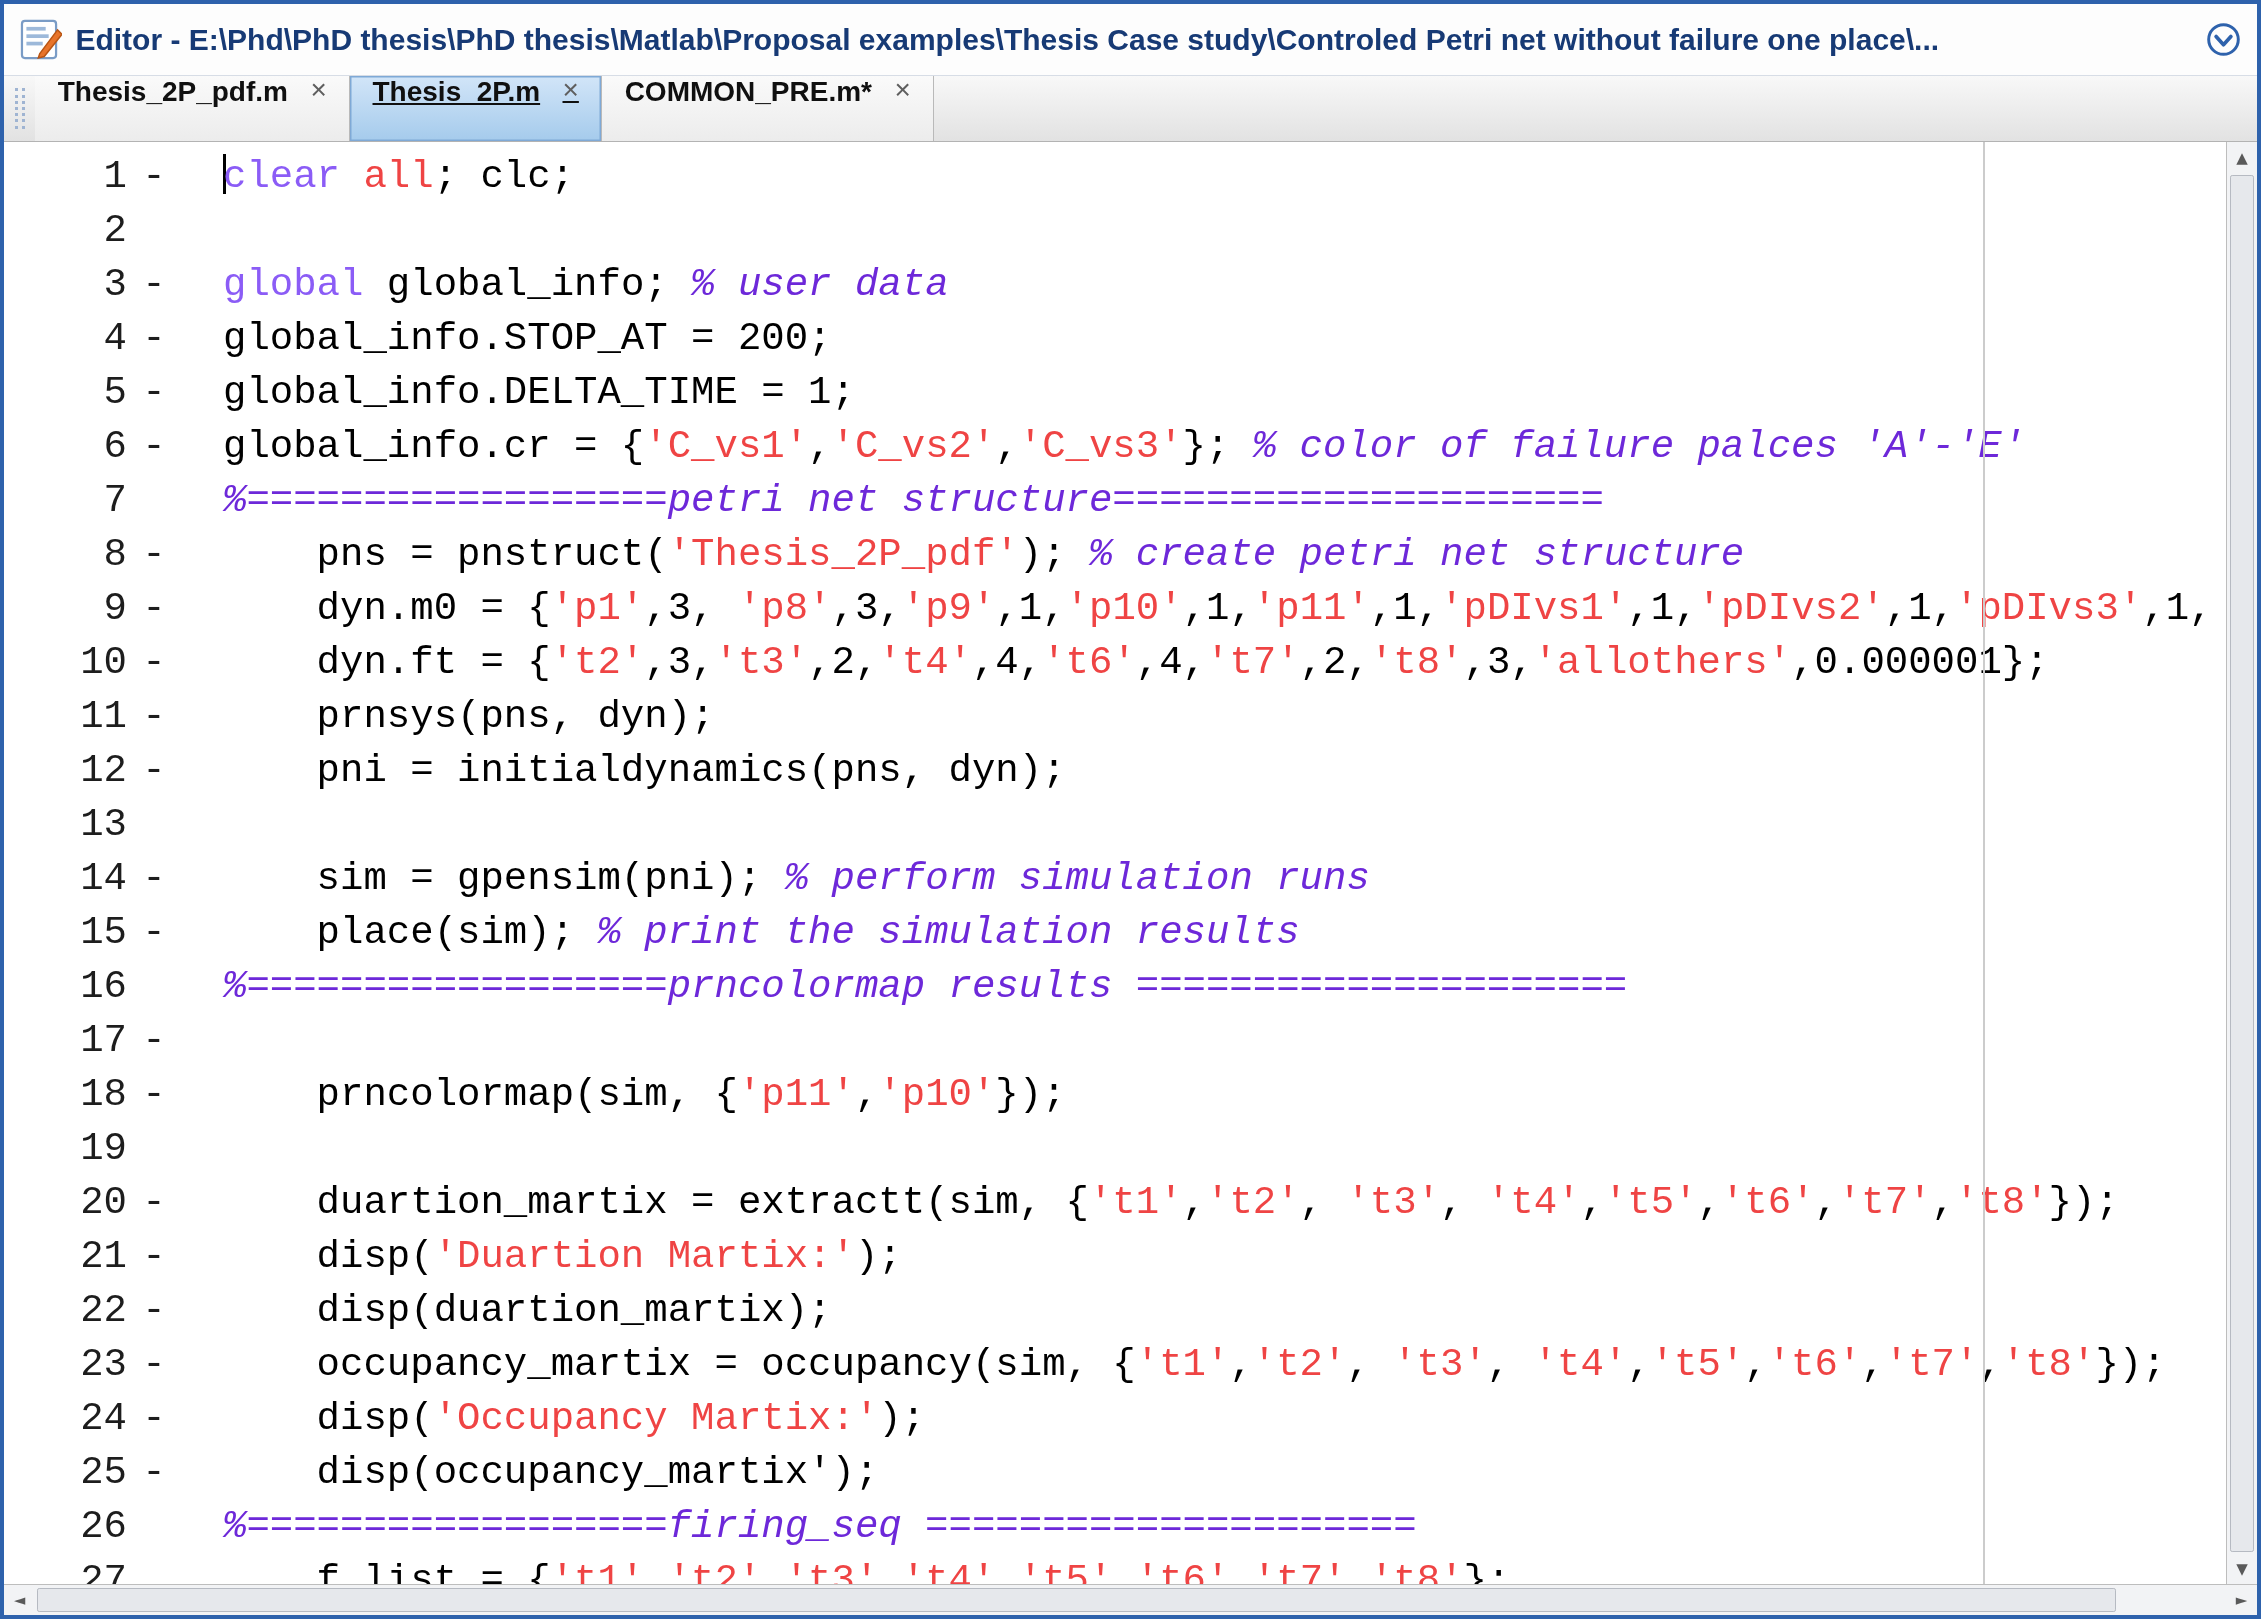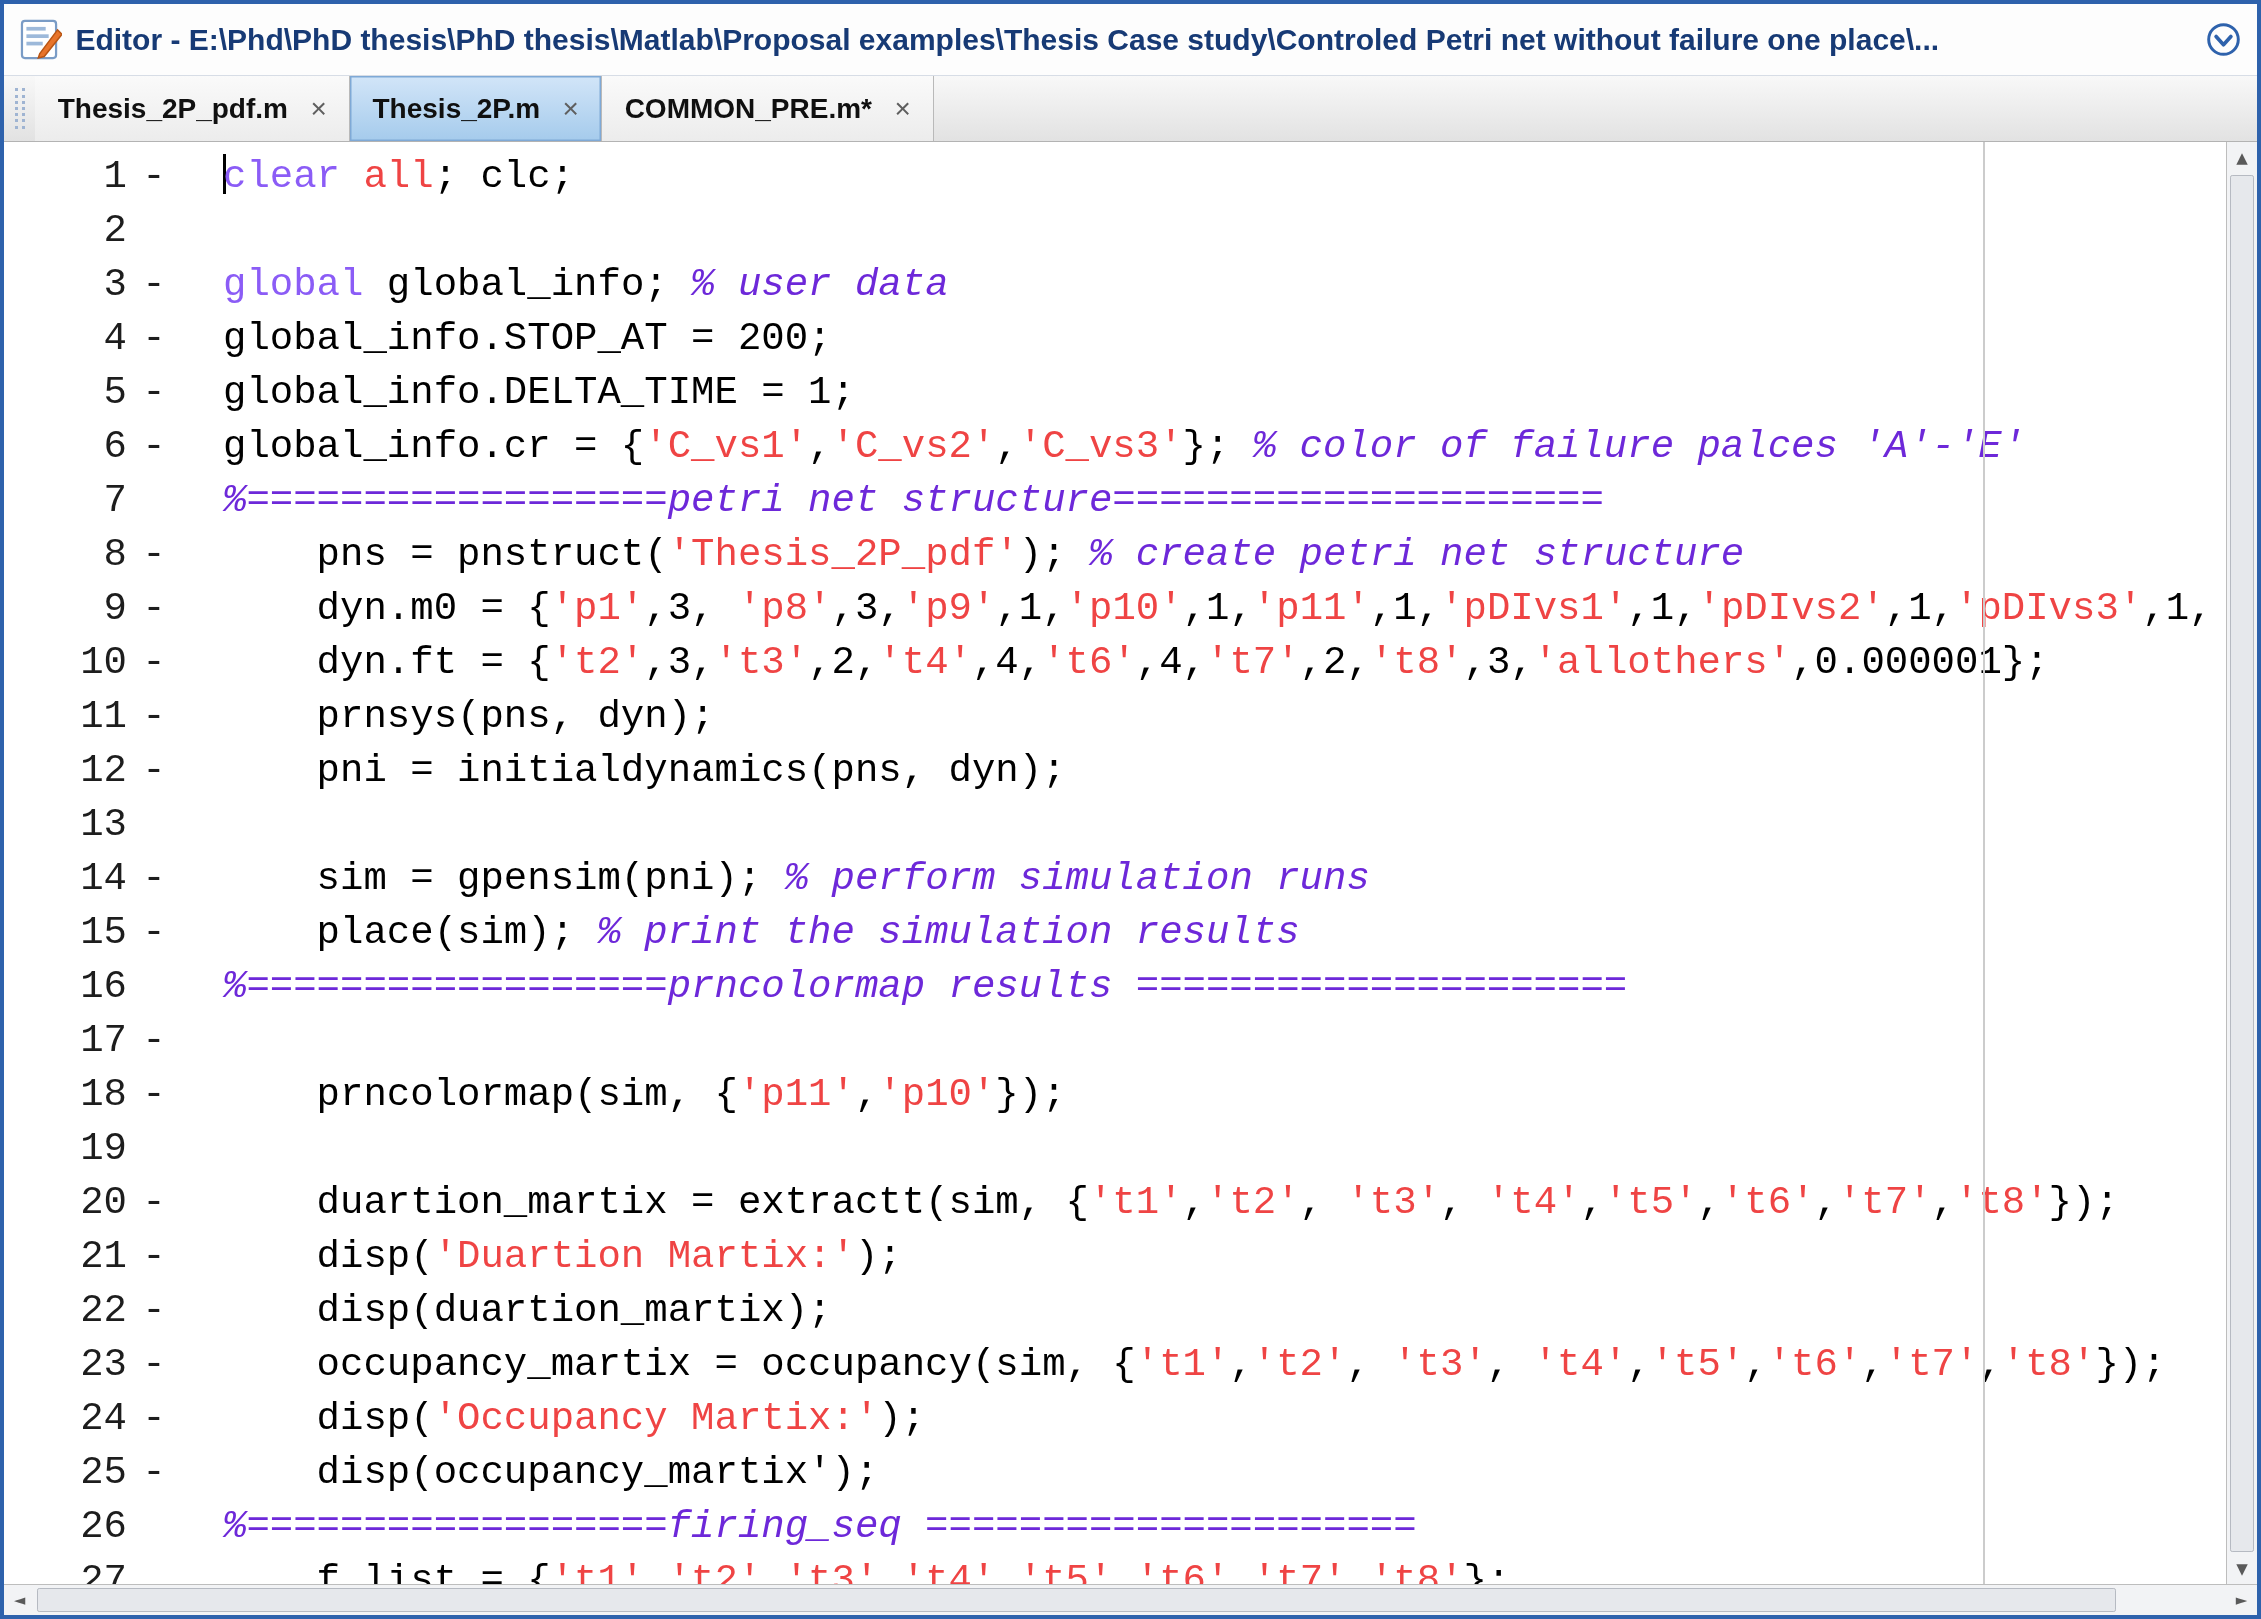--- a/index.html
+++ b/index.html
@@ -34,30 +34,31 @@
     background:linear-gradient(#f8f8f8,#e2e2e2);
     border-bottom:0.7px solid #b3b3b3;
     padding-left:6px;
   }
   .drag-handle{
     width:10.4px; margin:12px 10.4px 12px 4.5px;
     border-left:3.7px dotted #9fb4d2;
     border-right:3.7px dotted #9fb4d2;
   }
   .tab{
-    display:flex; align-items:center; gap:22.4px;
+    display:flex; gap:22.4px;
     padding:0 22.4px;
     font-size:28px; font-weight:700; color:#101010;
     background:linear-gradient(#fafafa,#ececec);
     border-right:0.7px solid #b9b9b9;
     cursor:default; white-space:nowrap;
   }
   .tab.active{
     background:linear-gradient(#d2e5f8,#a5cbec);
     box-shadow:inset 0 0 0 1.5px #7fa9d6;
+    text-decoration:underline;
   }
   .tab-close{
     color:#5f5f5f; font-weight:400; font-size:28px; line-height:1;
     cursor:pointer;
   }
   
   .editor-body{ flex:1; min-height:0; display:flex; background:#fff; position:relative; }
   .code-area{
     flex:1; position:relative; overflow:hidden;
     font-family:"Liberation Mono","DejaVu Sans Mono",monospace;

